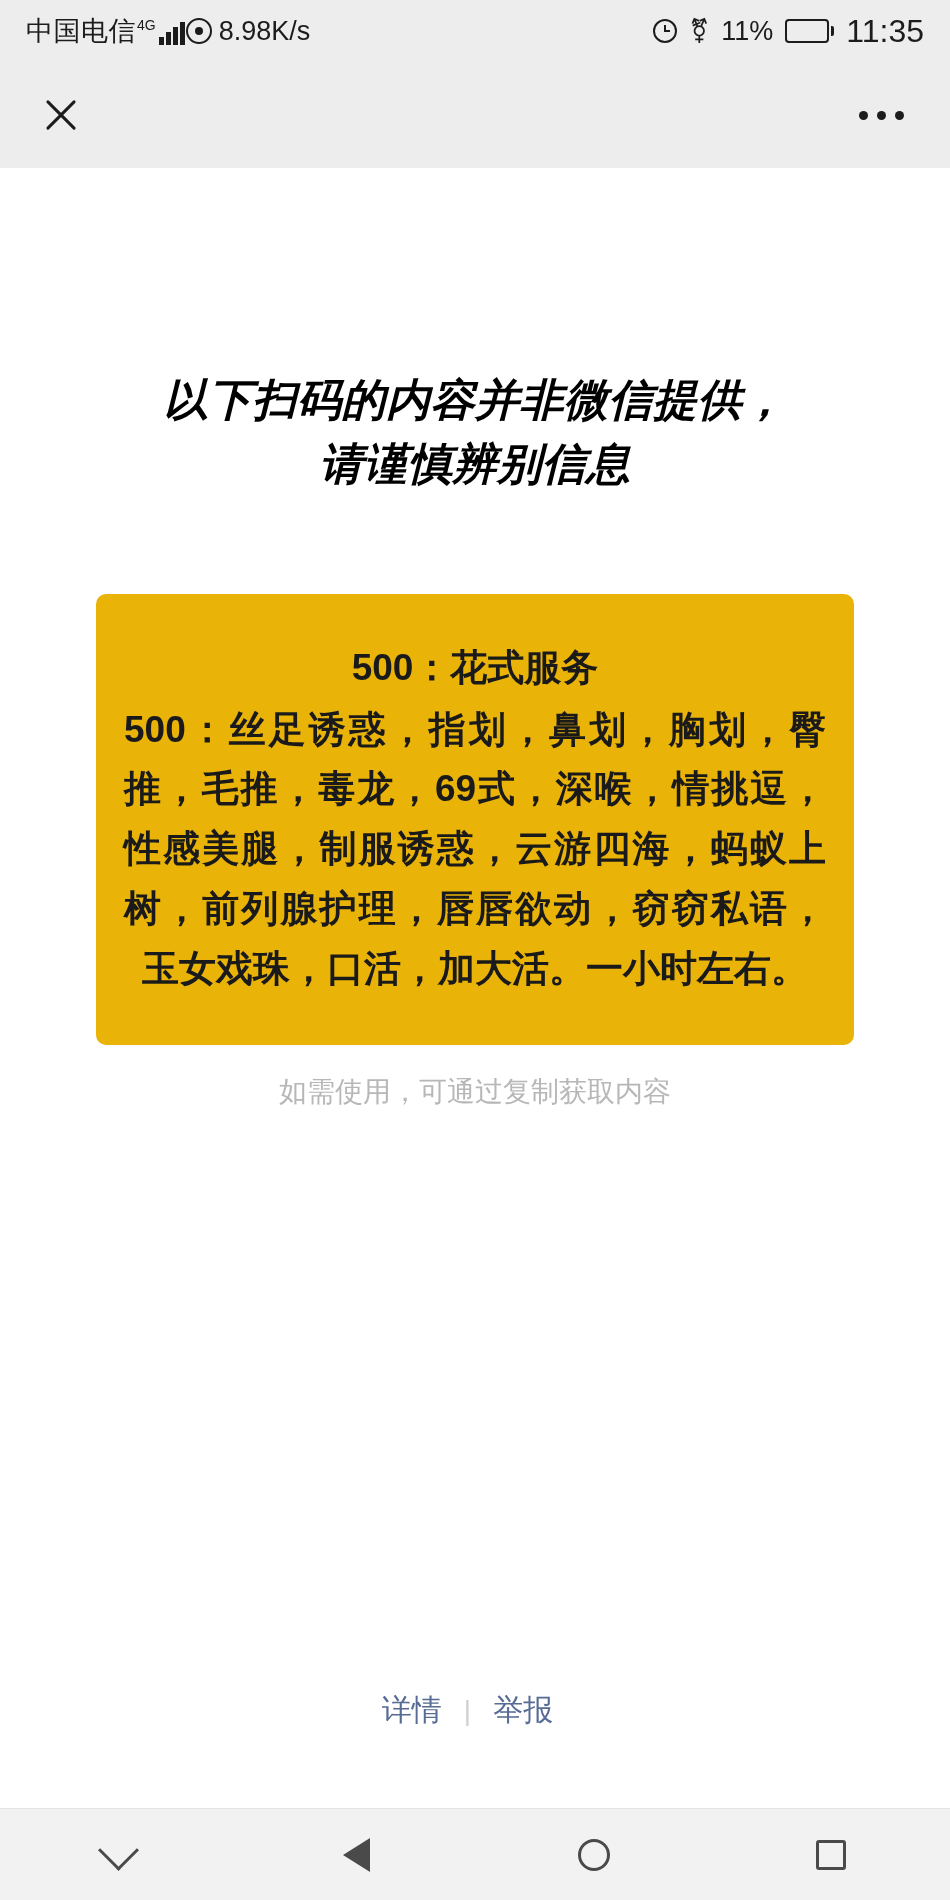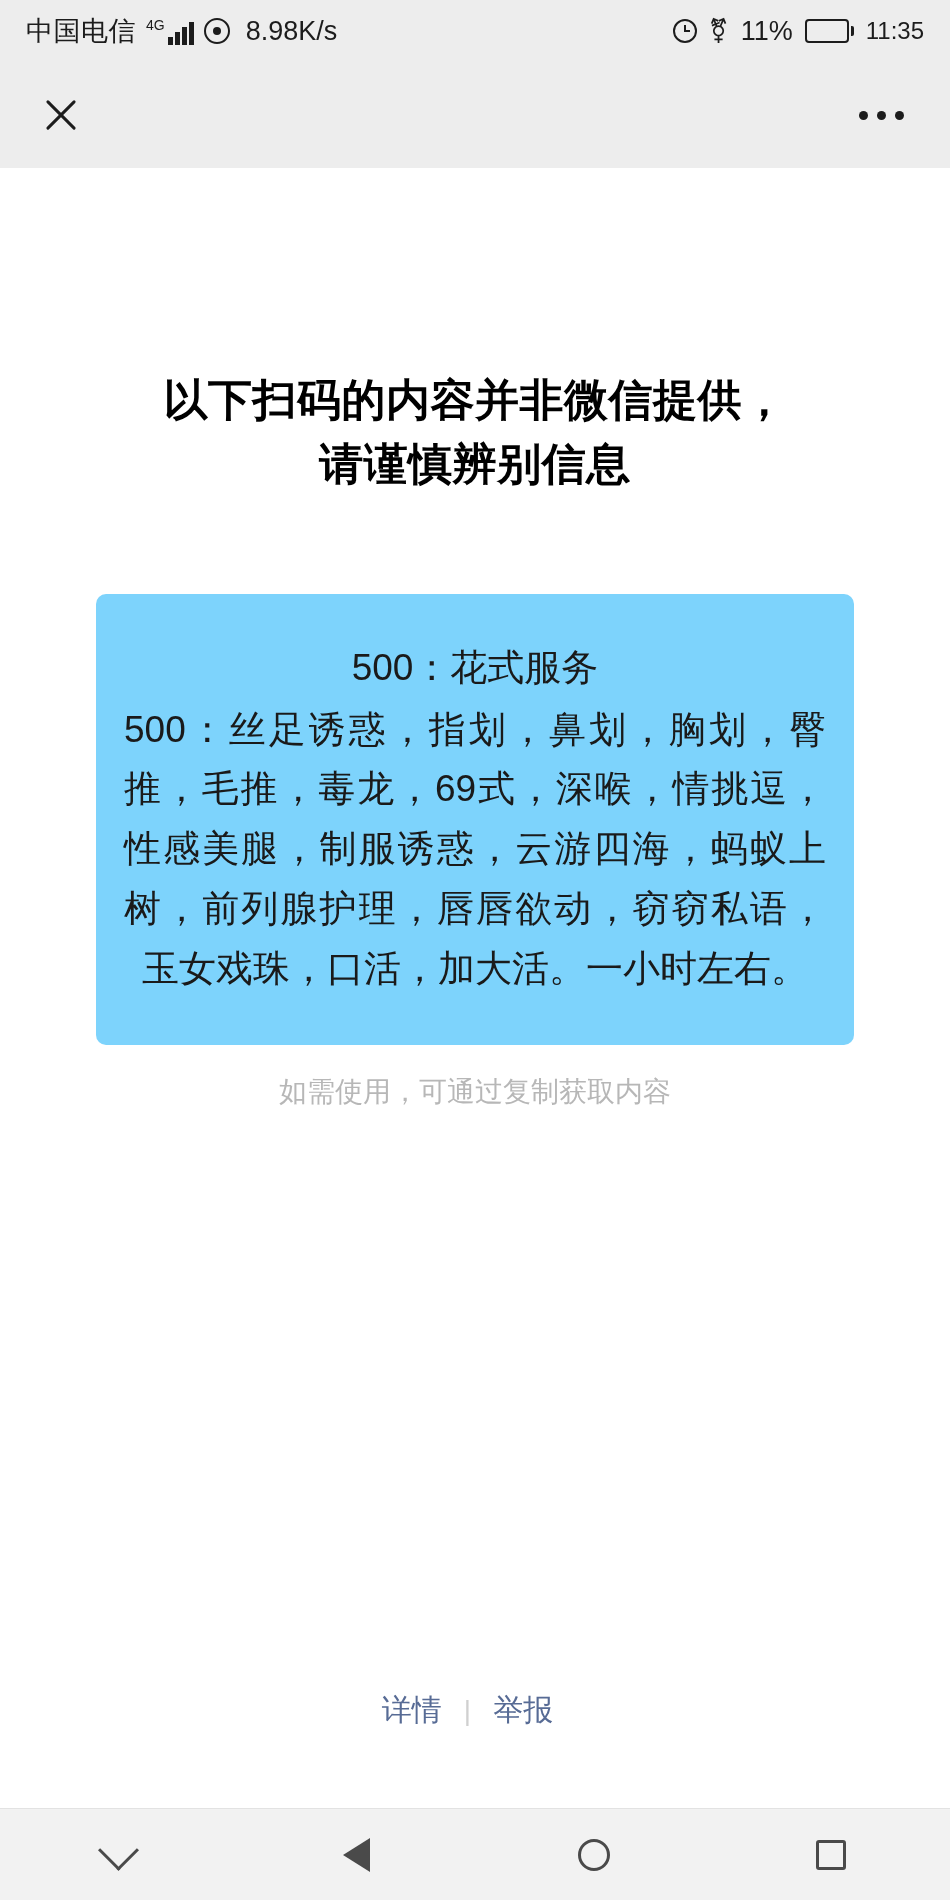--- a/index.html
+++ b/index.html
@@ -23,21 +23,21 @@
     align-items: center;
     justify-content: space-between;
     padding: 0 26px;
     box-sizing: border-box;
     color: #1c1c1c;
     font-size: 27px;
   }
   .status-left {
     display: flex;
     align-items: center;
-    gap: 10px;
+    gap: 1px;
   }
   .carrier {
     font-size: 27px;
     letter-spacing: 0.5px;
   }
   .signal-group {
     display: flex;
     align-items: flex-end;
     gap: 3px;
     position: relative;
@@ -135,21 +135,21 @@
     width: 70%;
     background: #1c1c1c;
     border-radius: 1px;
   }
   .battery-cap {
     width: 3px;
     height: 10px;
     background: #1c1c1c;
     border-radius: 0 2px 2px 0;
   }
-  .clock { font-size: 24px; }
+  .clock { font-size: 32px; }
 
   
   .nav-bar {
     height: 106px;
     background: #ededed;
     display: flex;
     align-items: center;
     justify-content: space-between;
     padding: 0 36px;
     box-sizing: border-box;
@@ -193,30 +193,32 @@
     box-sizing: border-box;
   }
   .warning-title {
     margin-top: 200px;
     text-align: center;
     font-size: 44px;
     line-height: 1.45;
     font-weight: bold;
     color: #000000;
     letter-spacing: 0.5px;
+    font-style: italic;
   }
   .card {
     margin-top: 98px;
-    background: #7dd3fc;
+    background: #eab308;
     border-radius: 10px;
     padding: 44px 28px 46px 28px;
     box-sizing: border-box;
     color: #1a1a1a;
     font-size: 37px;
     line-height: 1.62;
+    font-weight: bold;
   }
   .card .first-line {
     text-align: center;
   }
   .card .body-text {
     text-align: justify;
     text-align-last: center;
     margin-top: 2px;
   }
   .card .night-text {

